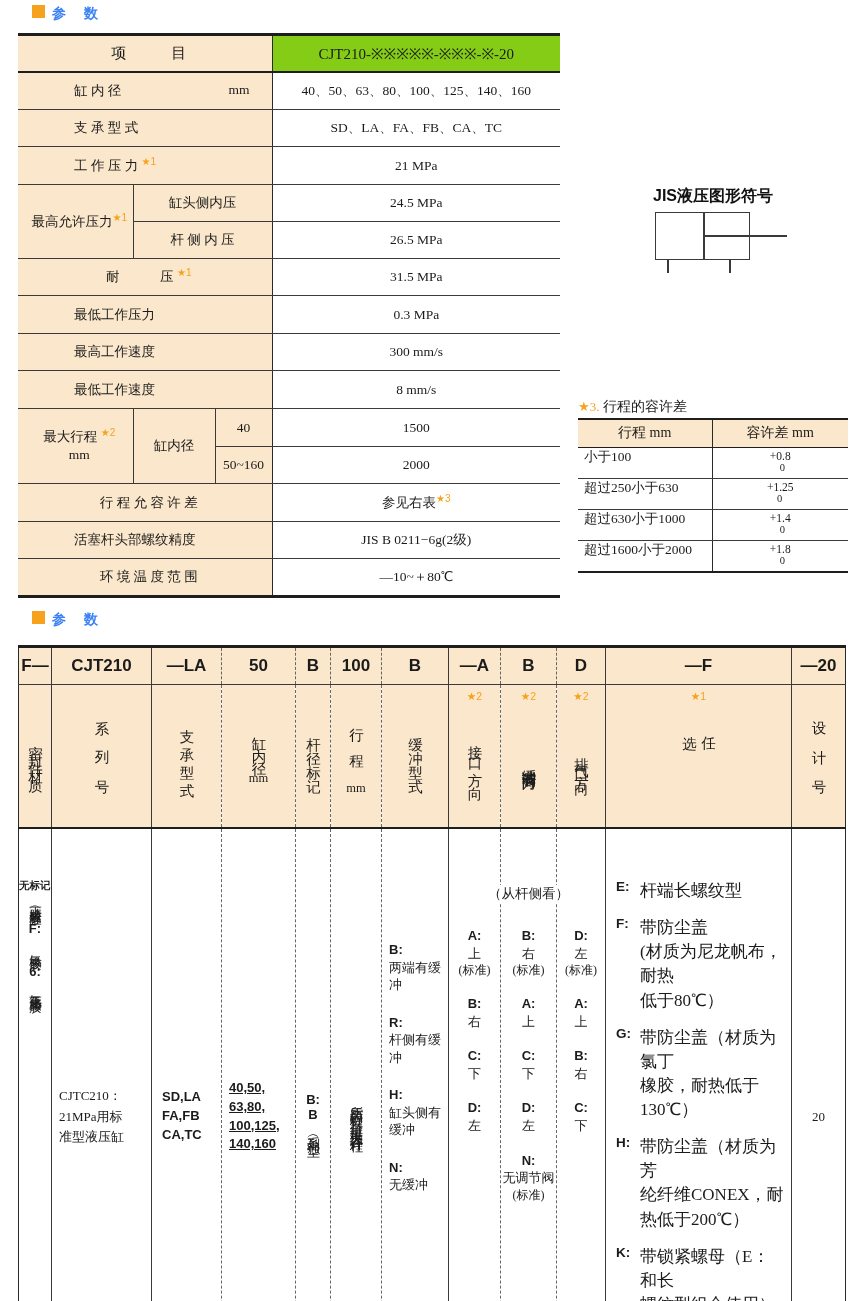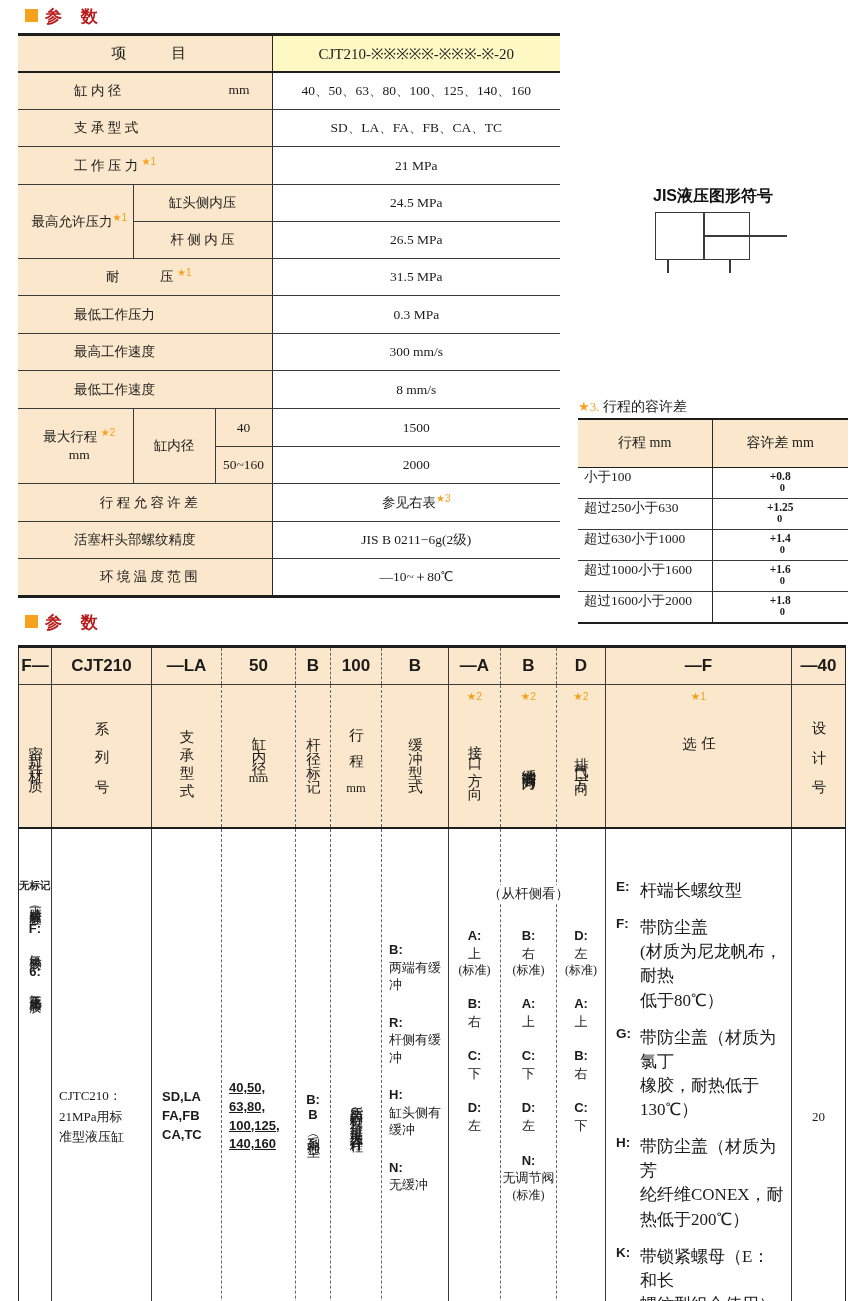--- a/index.html
+++ b/index.html
@@ -5,24 +5,24 @@
   * { box-sizing: border-box; }
   html,body { margin:0; padding:0; }
   body {
     width: 859px; height: 1301px; position: relative;
     background: #ffffff; color: #1b1b1b;
     font-family: "Liberation Serif", serif;
   }
 
   
   .sec-title {
-    position: absolute; left: 25px;
+    position: absolute; left: 32px;
     font-family: "Liberation Sans", sans-serif;
-    font-weight: bold; font-size: 17px; letter-spacing: 7px;
-    color: #b91c1c;
+    font-weight: bold; font-size: 14px; letter-spacing: 7px;
+    color: #3b82f6;
   }
   .sec-title .sq {
     display: inline-block; width: 13px; height: 13px;
     background: #f6a21c; margin-right: 7px;
   }
   #title1 { top: 5px; }
   #title2 { top: 611px; }
 
   .star { color: #f6a21c; font-size: 10px; font-family: "Liberation Sans", sans-serif; vertical-align: super; line-height: 0; }
 
@@ -60,23 +60,23 @@
 
   
   .tol-title { position: absolute; left: 578px; top: 398px; font-size: 14px; }
   .tol-title .tstar { color: #f6a21c; font-size: 13px; }
   table.tol {
     position: absolute; left: 578px; top: 418px; width: 270px;
     border-collapse: collapse; table-layout: fixed;
     border-top: 2.5px solid #1e1e1e; border-bottom: 2px solid #1e1e1e;
   }
   table.tol td { border-bottom: 1px solid #3a3a3a; font-size: 13.5px; height: 24px; padding: 0 0 12px 6px; }
-  table.tol tr.hdr td { background: #fbe7cb; height: 48px; text-align: center; padding: 0; border-bottom: 1.5px solid #1e1e1e; font-size: 14px; margin-top: 39px; }
+  table.tol tr.hdr td { background: #fbe7cb; height: 28px; text-align: center; padding: 0; border-bottom: 1.5px solid #1e1e1e; font-size: 14px; margin-top: 39px; }
   table.tol td.c2 { border-left: 1.5px solid #2a2a2a; text-align: center; padding: 0; }
-  .tolv { display: inline-block; text-align: left; font-size: 11.5px; line-height: 1.1; font-weight: bold; }
+  .tolv { display: inline-block; text-align: left; font-size: 11.5px; line-height: 1.1; }
   .tolv .z { display: block; padding-left: 10px; font-size: 10.5px; }
 
   
   table.model {
     position: absolute; left: 18px; top: 645px; width: 827px;
     border-collapse: collapse; table-layout: fixed;
     border: 1.5px solid #2a2a2a; border-top: 3px solid #1e1e1e; border-bottom: 2.5px solid #1e1e1e;
   }
   table.model td { padding: 0; border-left: 1px solid #3a3a3a; }
   table.model td.noL { border-left: none; }
@@ -139,21 +139,21 @@
 <table class="spec">
   <colgroup>
       <col style="width:115px">
       <col style="width:82px">
       <col style="width:57px">
       <col style="width:288px">
     </colgroup>
   <tbody>
       <tr class="hdr">
     <td colspan="3" class="ctr"><span>项　　　目</span></td>
-    <td class="val" style="border-left:1.5px solid #2a2a2a; background:#fef9c3;"><span>CJT210-※※※※※-※※※-※-20</span></td>
+    <td class="val" style="border-left:1.5px solid #2a2a2a; background:#84cc16;"><span>CJT210-※※※※※-※※※-※-20</span></td>
   </tr>
   <tr style="height:38px">
     <td colspan="3" class="lbl">
       <span class="unitR">mm</span>
       <span>缸 内 径</span>
     </td>
     <td class="val">40、50、63、80、100、125、140、160</td>
   </tr>
   <tr>
     <td colspan="3" class="lbl"><span>支 承 型 式</span></td>
@@ -247,24 +247,20 @@
     <td>小于100</td>
     <td class="c2"><span class="tolv"><span>+0.8</span><span class="z">0</span></span></td>
   </tr>
   <tr>
     <td>超过250小于630</td>
     <td class="c2"><span class="tolv"><span>+1.25</span><span class="z">0</span></span></td>
   </tr>
   <tr>
     <td>超过630小于1000</td>
     <td class="c2"><span class="tolv"><span>+1.4</span><span class="z">0</span></span></td>
-  </tr>
-  <tr>
-    <td>超过1000小于1600</td>
-    <td class="c2"><span class="tolv"><span>+1.6</span><span class="z">0</span></span></td>
   </tr>
   <tr>
     <td>超过1600小于2000</td>
     <td class="c2"><span class="tolv"><span>+1.8</span><span class="z">0</span></span></td>
   </tr>
 </tbody>
   </table>
 
 <div class="sec-title" id="title2">
   <span class="sq"></span><span>参  数</span>
@@ -291,21 +287,21 @@
     <td>CJT210</td>
     <td>—LA</td>
     <td class="dash">50</td>
     <td class="dash">B</td>
     <td class="dash">100</td>
     <td class="dash">B</td>
     <td>—A</td>
     <td class="dash">B</td>
     <td class="dash">D</td>
     <td>—F</td>
-    <td>—40</td>
+    <td>—20</td>
   </tr>
   <tr class="labels">
     <td class="noL"><span class="vt ls8">密封件材质</span></td>
     <td><span class="vt ls30">系列号</span></td>
     <td><span class="vt ls18">支承型式</span></td>
     <td class="dash">
       <div class="lab-unit">
         <span class="vt ls12">缸内径</span>
         <span class="mm">mm</span>
       </div>

